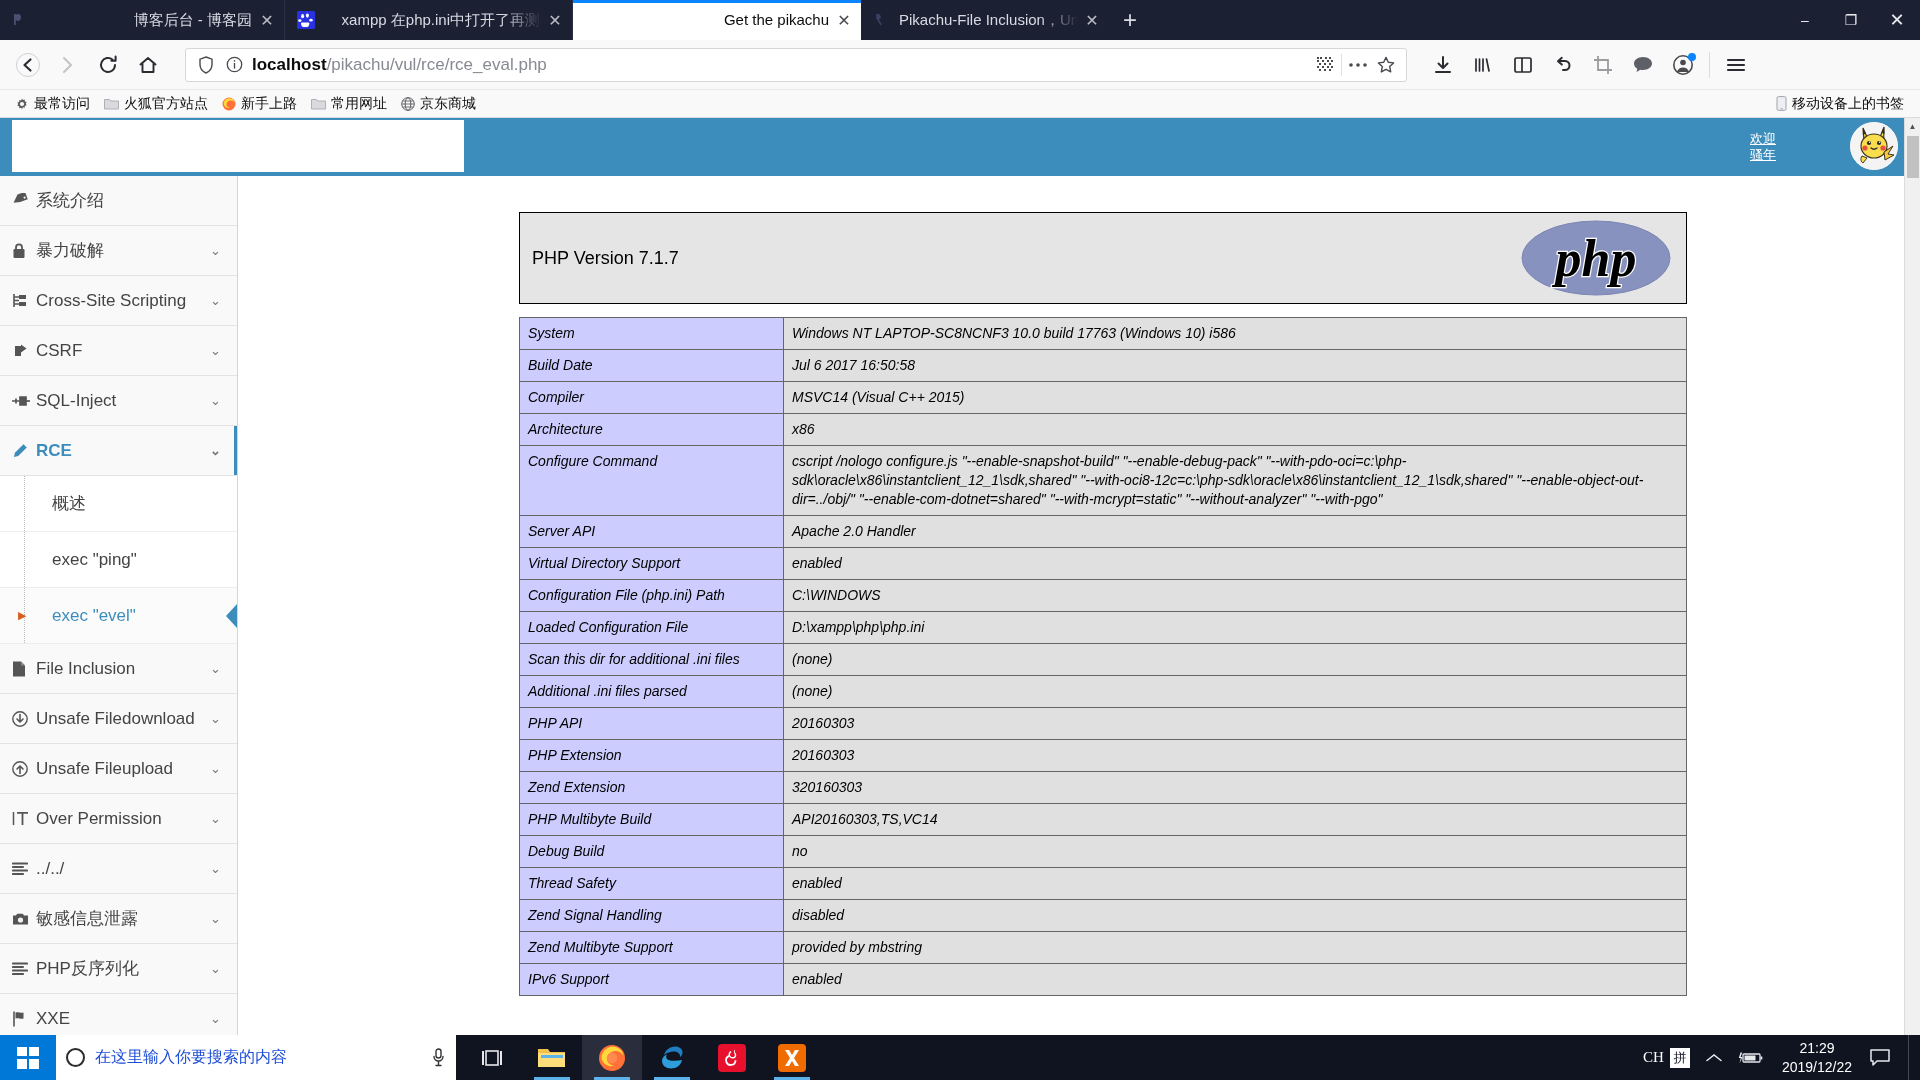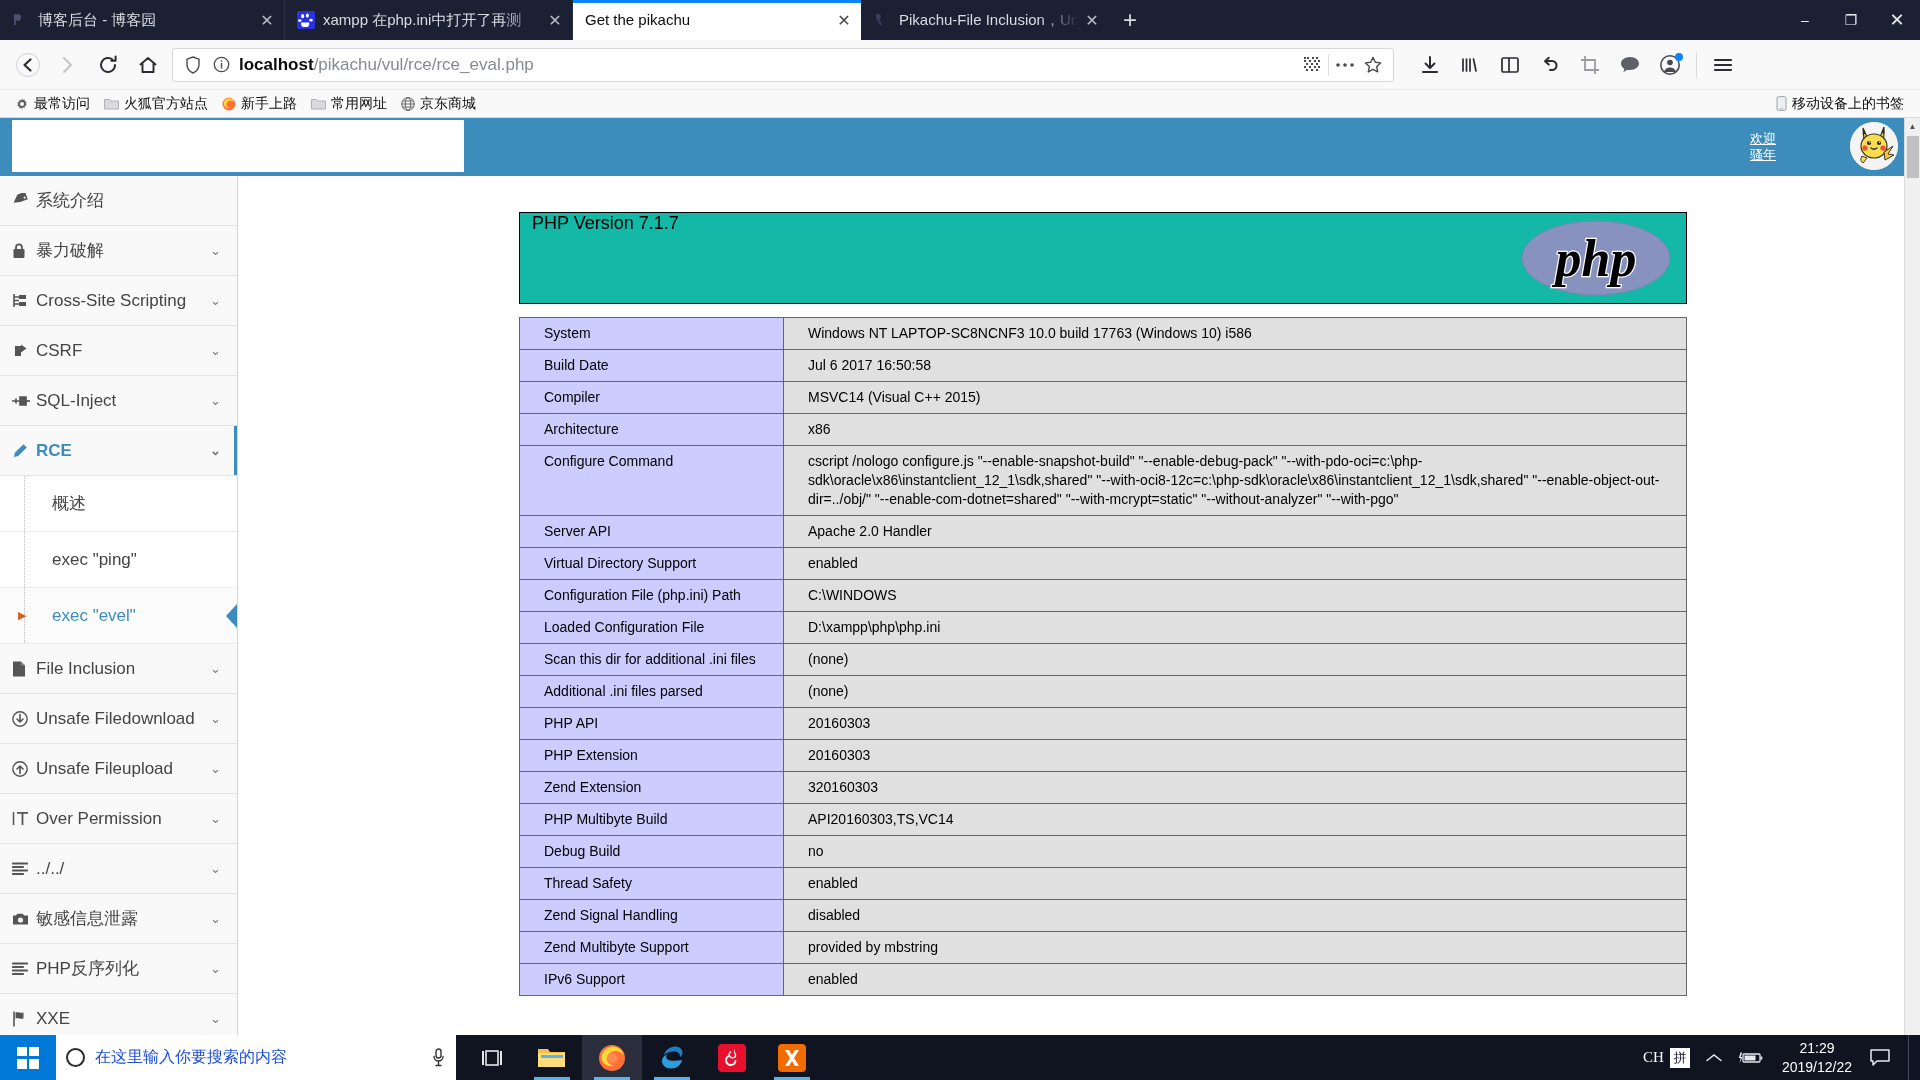--- a/index.html
+++ b/index.html
@@ -16,20 +16,21 @@
 
   .tabstrip {
     height: 40px; background: #1c2033; display: flex; align-items: flex-end;
     position: relative; flex: 0 0 40px;
   }
   .tab {
     height: 40px; width: 203px; display: flex; align-items: center;
     padding: 0 6px 0 12px; color: #d9dbe3; font-size: 15px;
     position: relative; border-right: 1px solid #2b3047;
     flex: 0 0 auto;
+    text-align: right;
   }
   .tab.first { width: 285px; }
   .tab.second { width: 288px; }
   .tab.third { width: 288px; background: #fff; color: #0c0c0d; height: 40px; border-right: none; }
   .tab.third::before {
     content: ""; position: absolute; left: 0; right: 0; top: 0; height: 3px; background: #0a84ff;
   }
   .tab.fourth { width: 248px; border-right: none; }
   .tab-favicon {
     width: 18px; height: 18px; margin-right: 8px; flex: 0 0 18px;
@@ -70,21 +71,21 @@
     height: 50px; background: #f9f9fa; display: flex; align-items: center;
     padding: 0 8px; flex: 0 0 50px; border-bottom: 1px solid #e8e8ec;
   }
   .navbtn {
     width: 40px; height: 40px; display: flex; align-items: center; justify-content: center;
     color: #2b2b31; font-size: 21px; flex: 0 0 40px;
   }
   .navbtn.disabled { color: #c3c3c8; }
   .urlbar {
     flex: 1 1 auto; height: 34px; background: #fff; border: 1px solid #d7d7db;
-    border-radius: 3px; margin: 0 10px 0 4px; display: flex; align-items: center;
+    border-radius: 3px; margin: 0 10px 0 17px; display: flex; align-items: center;
     padding: 0 6px; max-width: 1222px;
   }
   .url-icon {
     width: 28px; height: 28px; display: flex; align-items: center; justify-content: center;
     color: #4a4a4f; font-size: 15px; flex: 0 0 28px;
   }
   .url-text {
     flex: 1 1 auto; font-size: 17px; color: #878a92; padding-left: 4px;
     white-space: nowrap; overflow: hidden;
   }
@@ -174,32 +175,33 @@
     width: 0; height: 0; border-top: 13px solid transparent;
     border-bottom: 13px solid transparent; border-right: 12px solid #3c8dbc;
   }
 
   .content {
     flex: 1 1 auto; position: relative; background: #fff; overflow: hidden;
     padding-top: 36px; display: flex; justify-content: center;
   }
   .phpinfo { width: 1168px; font-family: "Liberation Sans", sans-serif; }
   .php-header {
-    background: #14b8a6; border: 1px solid #000; height: 92px; position: relative;
-    display: flex; align-items: flex-start; padding-left: 12px;
+    background: #e5e5e5; border: 1px solid #000; height: 92px; position: relative;
+    display: flex; align-items: center; padding-left: 12px;
   }
   .php-ver { font-size: 18px; color: #000; }
   .php-logo {
     position: absolute; right: 14px; top: 50%; transform: translateY(-50%);
     width: 152px; height: 78px; display: flex; align-items: center; justify-content: center;
   }
   table.info { width: 100%; border-collapse: collapse; margin-top: 13px; }
   table.info td {
-    border: 1px solid #666; font-size: 14px; padding: 6px 24px; vertical-align: top;
+    border: 1px solid #666; font-size: 14px; padding: 6px 8px; vertical-align: top;
     line-height: 19px;
+    font-style: italic;
   }
   table.info td.k { width: 264px; background: #ccccff; color: #000; }
   table.info td.v { background: #e0e0e0; color: #000; word-break: break-word; }
 
   .pscroll {
     position: absolute; right: 0; top: 0; bottom: 0; width: 16px; background: #f0f0f0;
     border-left: 1px solid #dcdcdc;
   }
   .pscroll .up, .pscroll .down {
     height: 16px; display: flex; align-items: center; justify-content: center;

